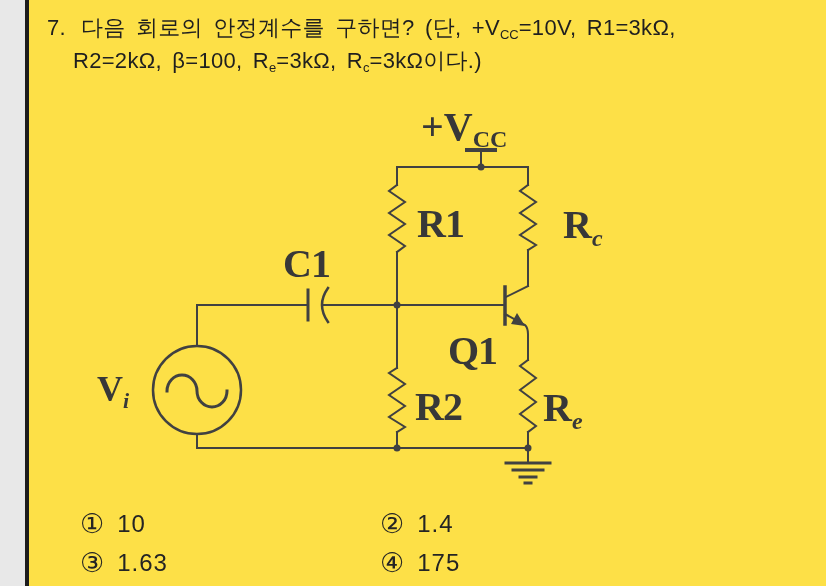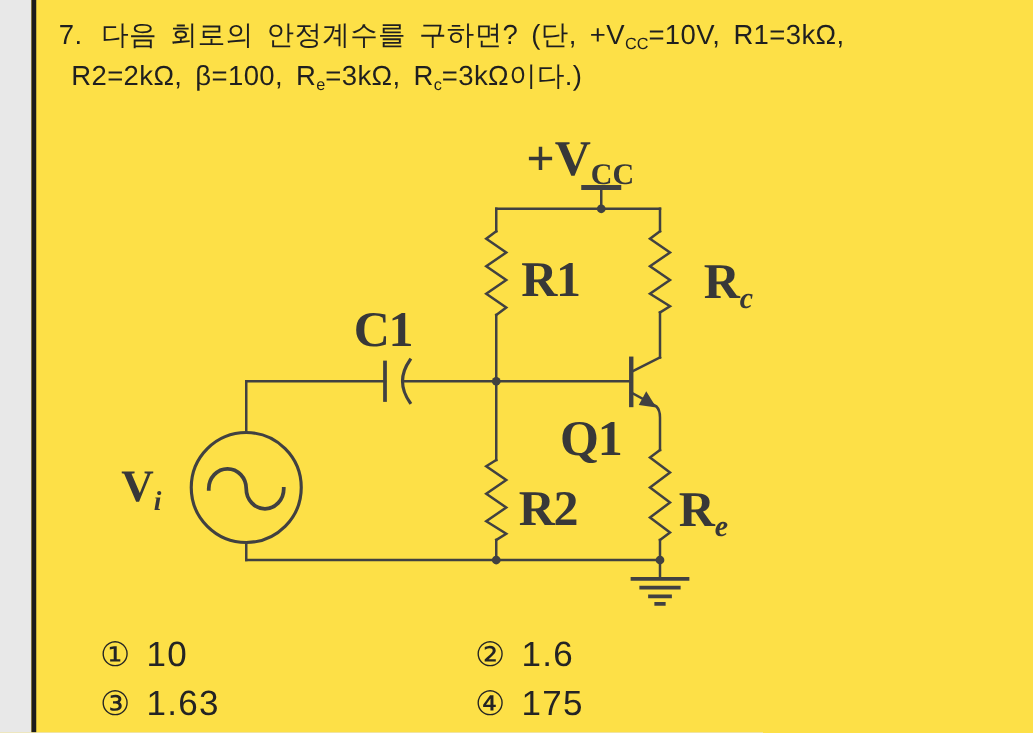--- a/index.html
+++ b/index.html
@@ -3,27 +3,27 @@
 <meta charset="utf-8">
 <style>
   html,body{margin:0;padding:0;background:#e8e8e8;}
   #page{
     position:relative;width:826px;height:586px;background:#fde047;
     font-family:"Liberation Sans",sans-serif;color:#222;overflow:hidden;margin-left:25px;
   }
   .page-border{position:absolute;left:0;top:0;width:4px;height:586px;background:#1c1c1c;}
   .q-line{position:absolute;font-size:22px;letter-spacing:0.3px;word-spacing:4px;color:#1f1f1f;white-space:nowrap;}
   .q-line1{left:22px;top:13px;}
-  .q-line2{left:32px;top:46px;}
+  .q-line2{left:48px;top:46px;}
   .q-num{margin-right:15px;}
   .sub{font-size:13px;vertical-align:-4px;letter-spacing:0;}
   svg text{font-family:"Liberation Serif",serif;font-weight:bold;fill:#383838;}
   .opt{position:absolute;display:flex;align-items:center;gap:13px;color:#242424;}
   .opt-num{font-family:"DejaVu Sans",sans-serif;font-size:27px;line-height:1;}
-  .opt-val{font-size:28px;line-height:1;letter-spacing:1px;}
+  .opt-val{font-size:24px;line-height:1;letter-spacing:1px;}
   .opt-r1c1{left:55px;top:510px;}
   .opt-r1c2{left:355px;top:510px;}
   .opt-r2c1{left:55px;top:549px;}
   .opt-r2c2{left:355px;top:549px;}
 </style>
 </head>
 <body>
 
 <div id="page">
   <div class="page-border"></div>
@@ -85,21 +85,21 @@
     <text x="518" y="421" font-size="40" stroke="none"><tspan>R</tspan><tspan font-size="24" dy="8" font-style="italic">e</tspan></text>
     <text x="72" y="401" font-size="36" stroke="none"><tspan>V</tspan><tspan font-size="22" dy="7" font-style="italic">i</tspan></text>
   </svg>
 
   <div class="opt opt-r1c1">
     <span class="opt-num">①</span>
     <span class="opt-val">10</span>
   </div>
   <div class="opt opt-r1c2">
     <span class="opt-num">②</span>
-    <span class="opt-val">1.6</span>
+    <span class="opt-val">1.4</span>
   </div>
   <div class="opt opt-r2c1">
     <span class="opt-num">③</span>
     <span class="opt-val">1.63</span>
   </div>
   <div class="opt opt-r2c2">
     <span class="opt-num">④</span>
     <span class="opt-val">175</span>
   </div>
 </div>

